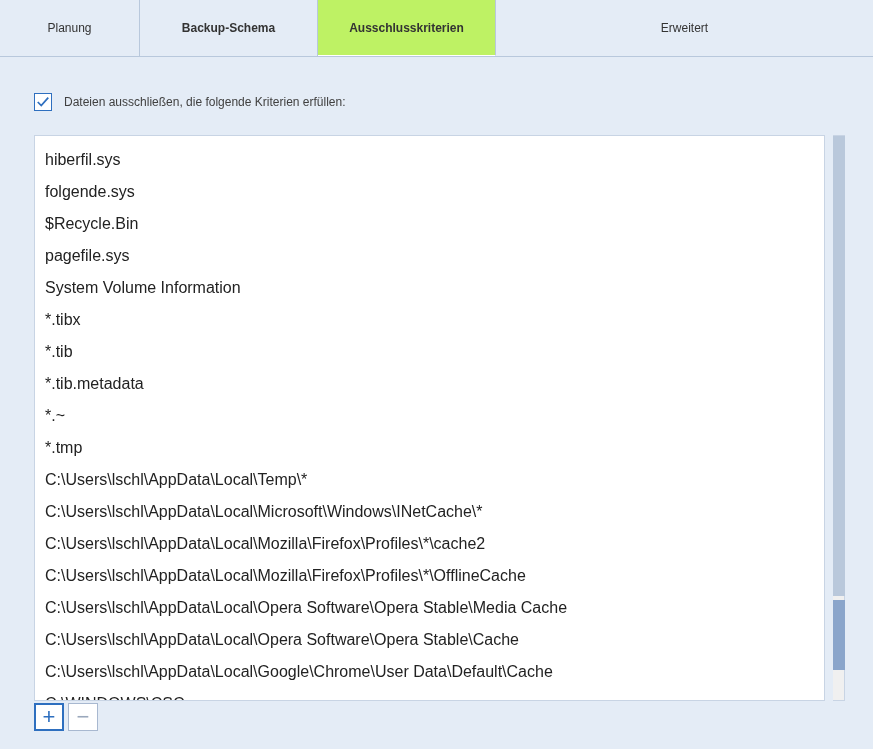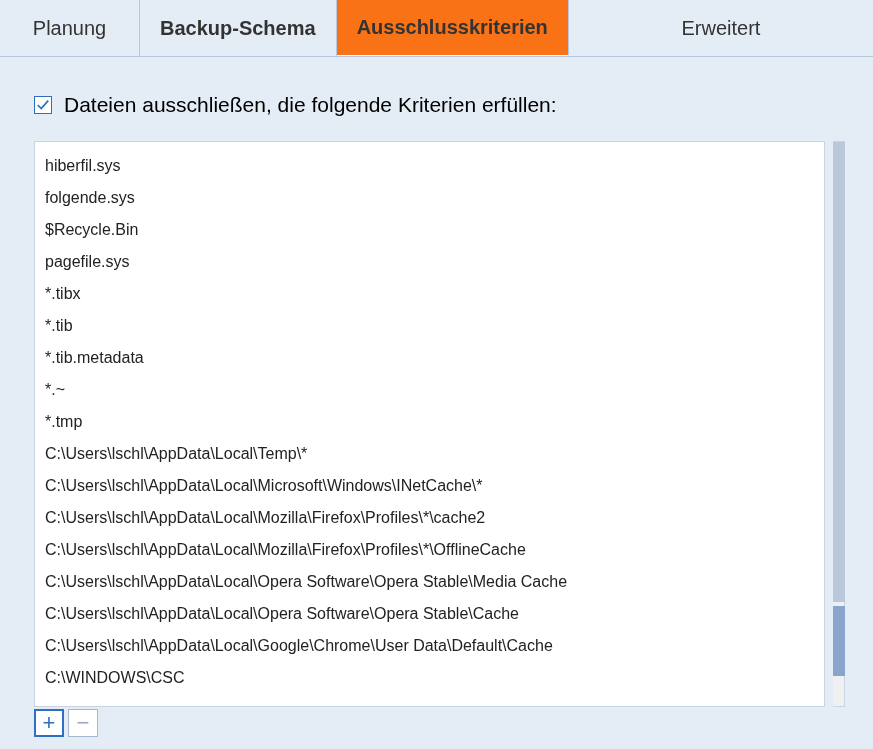--- a/index.html
+++ b/index.html
@@ -18,30 +18,30 @@
       display: flex;
       background: #e4ecf6;
       border-bottom: 1px solid #b8c8dc;
     }
     .tab {
       padding: 0 20px;
       height: 56px;
       display: flex;
       align-items: center;
       justify-content: center;
-      font-size: 20px;
+      font-size: 12px;
       color: #333;
       cursor: pointer;
       border-right: 1px solid #b8c8dc;
       background: #e4ecf6;
       min-width: 140px;
       text-align: center;
     }
     .tab.active {
-      background: #f97316;
+      background: #bef264;
       font-weight: 600;
       border-bottom: 1px solid #fff;
       position: relative;
       z-index: 1;
     }
     .tab-wide {
       min-width: 178px;
       font-weight: bold;
     }
     .content {
@@ -61,22 +61,22 @@
       align-items: center;
       justify-content: center;
       cursor: pointer;
       margin-right: 12px;
     }
     .checkbox svg {
       width: 14px;
       height: 14px;
     }
     .checkbox-label {
-      font-size: 21px;
-      color: #000000;
+      font-size: 12px;
+      color: #404040;
     }
     .exclusion-container {
       display: flex;
       gap: 8px;
     }
     .exclusion-list {
       background: #fff;
       border: 1px solid #c8d4e4;
       width: 793px;
       height: 566px;
@@ -161,20 +161,21 @@
     </div>
     <div class="checkbox-label">Dateien ausschließen, die folgende Kriterien erfüllen:</div>
   </div>
 
   <div class="exclusion-container">
     <div class="exclusion-list" id="exclusion-list">
         <div class="exclusion-item">hiberfil.sys</div>
         <div class="exclusion-item">folgende.sys</div>
         <div class="exclusion-item">$Recycle.Bin</div>
         <div class="exclusion-item">pagefile.sys</div>
+        <div class="exclusion-item">System Volume Information</div>
         <div class="exclusion-item">*.tibx</div>
         <div class="exclusion-item">*.tib</div>
         <div class="exclusion-item">*.tib.metadata</div>
         <div class="exclusion-item">*.~</div>
         <div class="exclusion-item">*.tmp</div>
         <div class="exclusion-item">C:\Users\lschl\AppData\Local\Temp\*</div>
         <div class="exclusion-item">C:\Users\lschl\AppData\Local\Microsoft\Windows\INetCache\*</div>
         <div class="exclusion-item">C:\Users\lschl\AppData\Local\Mozilla\Firefox\Profiles\*\cache2</div>
         <div class="exclusion-item">C:\Users\lschl\AppData\Local\Mozilla\Firefox\Profiles\*\OfflineCache</div>
         <div class="exclusion-item">C:\Users\lschl\AppData\Local\Opera Software\Opera Stable\Media Cache</div>

